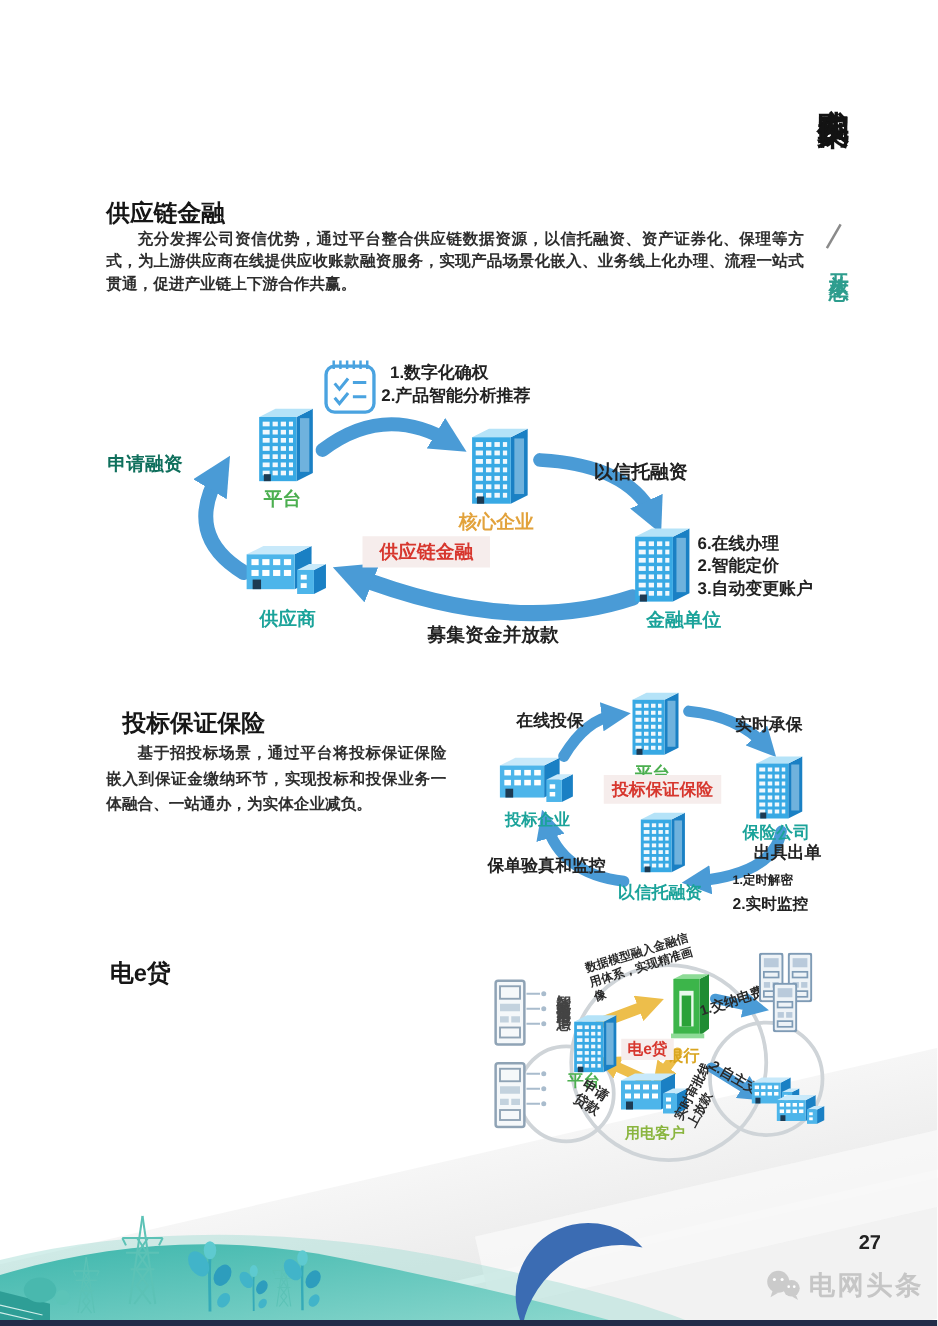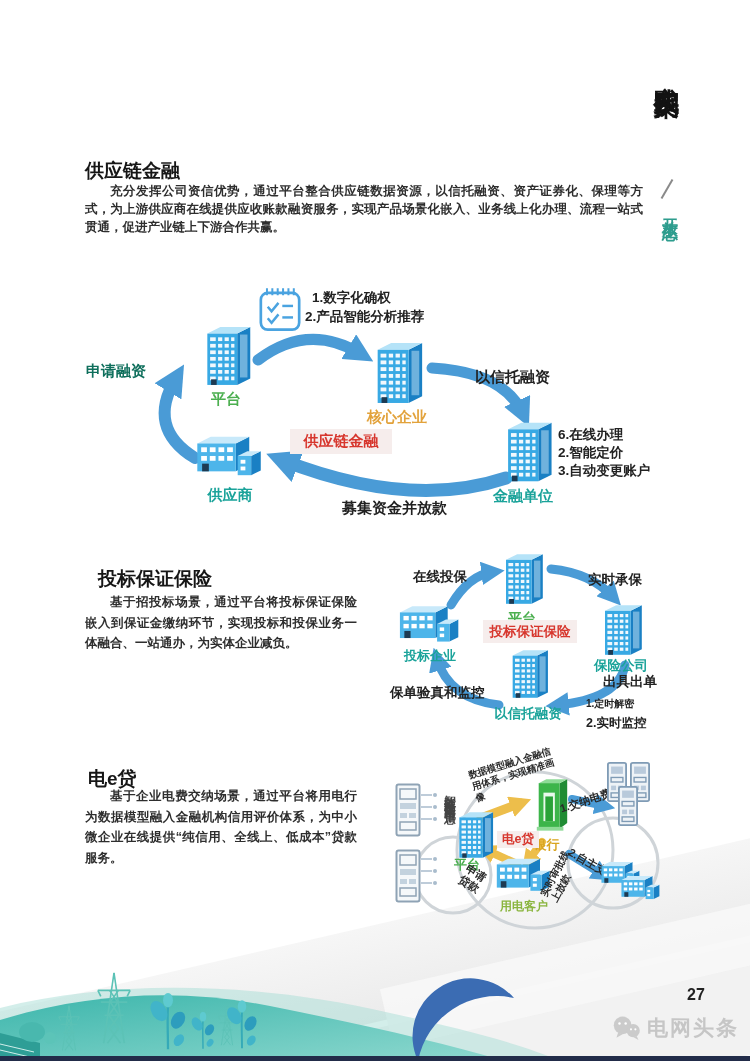--- a/index.html
+++ b/index.html
@@ -174,21 +174,21 @@
       </svg>
     <div class="lbl" style="left:118px;top:112px;width:56px;color:#4caf50;">平台</div>
     <svg class="abs" style="left:288px;top:60px;" width="58" height="70">
         <use href="#b-tall"></use>
       </svg>
     <div class="lbl" style="left:272px;top:130px;width:90px;color:#e2a23b;">核心企业</div>
     <div class="txt" style="left:395px;top:90px;">以信托融资</div>
     <svg class="abs" style="left:418px;top:140px;" width="58" height="68">
         <use href="#b-tall"></use>
       </svg>
-    <div class="lbl" style="left:400px;top:209px;width:86px;color:#1ba39a;">金融单位</div>
+    <div class="lbl" style="left:424px;top:209px;width:86px;color:#1ba39a;">金融单位</div>
     <div class="txt small" style="left:478px;top:148px;">6.在线办理</div>
     <div class="txt small" style="left:478px;top:166px;">2.智能定价</div>
     <div class="txt small" style="left:478px;top:184px;">3.自动变更账户</div>
     <div class="redbox" style="left:210px;top:151px;width:102px;height:25px;font-size:15px;">供应链金融</div>
     <svg class="abs" style="left:110px;top:152px;" width="80" height="50">
         <use href="#b-factory"></use>
       </svg>
     <div class="lbl" style="left:110px;top:208px;width:80px;color:#1ba39a;">供应商</div>
     <div class="txt" style="left:262px;top:221px;">募集资金并放款</div>
   </div>
@@ -222,21 +222,20 @@
     <svg class="abs" style="left:120px;top:100px;" width="46" height="58">
         <use href="#b-tall"></use>
       </svg>
     <div class="lbl" style="left:106px;top:160px;width:74px;font-size:13.5px;color:#1ba39a;">以信托融资</div>
     <div class="txt small" style="left:5px;top:139px;">保单验真和监控</div>
     <div class="txt" style="left:201px;top:152px;font-size:10px;">1.定时解密</div>
     <div class="txt" style="left:201px;top:170px;font-size:12.5px;">2.实时监控</div>
   </div>
 
   <div class="sec-title" style="left:88px;top:766px;">电e贷</div>
-  <p class="body-p" style="left:85px;top:786px;width:272px;line-height:20.5px;">基于企业电费交纳场景，通过平台将用电行为数据模型融入金融机构信用评价体系，为中小微企业在线提供“纯信用、全线上、低成本”贷款服务。</p>
 
   <div class="diagram" style="left:385px;top:755px;width:295px;height:175px;">
     <svg class="abs" style="left:0;top:0;" width="295" height="175">
       <circle cx="150" cy="95" r="78" stroke="#cfd4d8" stroke-width="3" fill="none"></circle>
       <circle cx="68" cy="120" r="38" stroke="#cfd4d8" stroke-width="3" fill="none"></circle>
       <circle cx="228" cy="108" r="45" stroke="#cfd4d8" stroke-width="3" fill="none"></circle>
     </svg>
     <svg class="abs" style="left:10px;top:28px;" width="26" height="54">
         <use href="#meter"></use>
       </svg>

